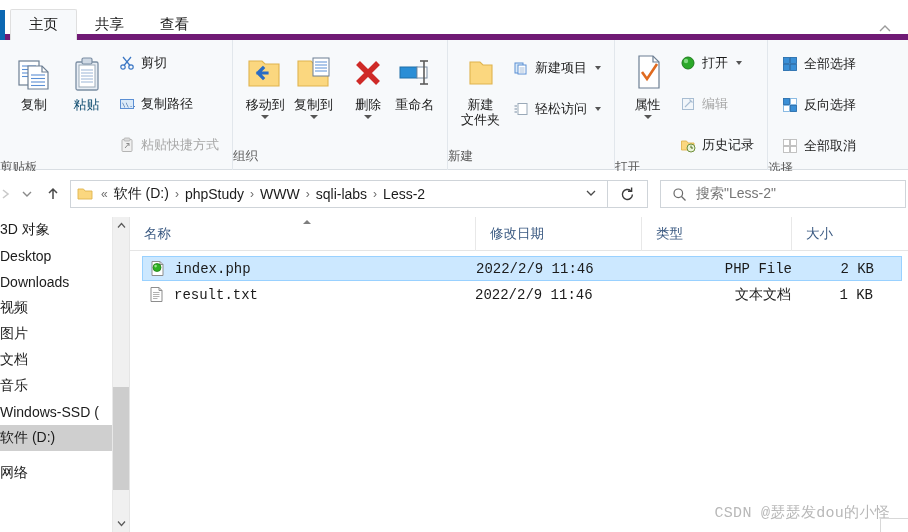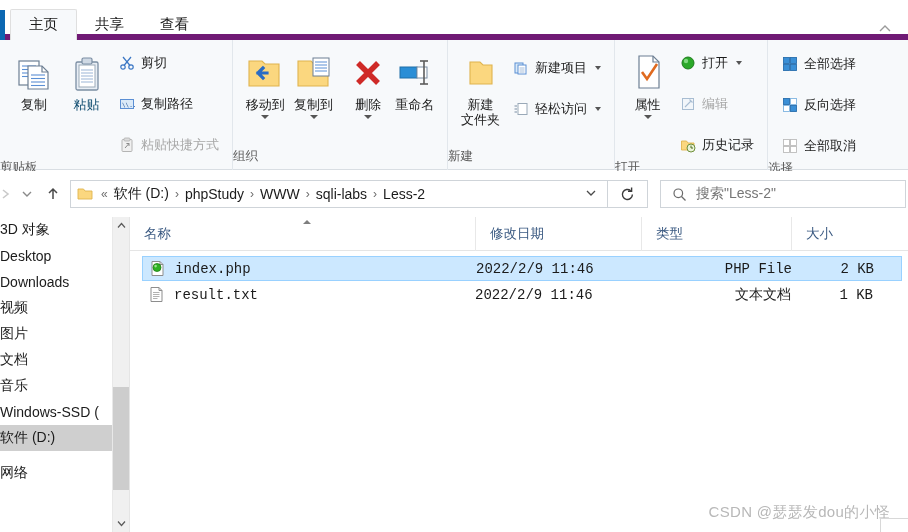--- a/index.html
+++ b/index.html
@@ -161,21 +161,21 @@
   .row.selected { background:#cce8ff; border:1px solid #99d1ff; height:25px; }
   .cell-name { width:327px; display:flex; align-items:center; gap:9px; white-space:nowrap; }
   .cell-date { width:166px; }
   .cell-type { width:150px;text-align:right; }
   .cell-size { width:104px; text-align:right; padding-right:22px; }
 
   .ficon { width:17px; height:17px; position:relative; flex:0 0 17px; }
 
   .watermark {
     position:absolute; right:18px; bottom:10px;
-    font-size:15px; color:#b8b8b8; letter-spacing:0.3px;
+    font-size:15px; color:#b8b8b8; letter-spacing:0.3px;font-family:Liberation Mono, monospace;
   }
   .wm-bottom-right {
     position:absolute; right:0; bottom:0; width:28px; height:14px;
     border-left:1px solid #d8d8d8; border-top:1px solid #d8d8d8; background:#fff;
   }
 </style>
 </head>
 <body>
 
 <div id="app">

